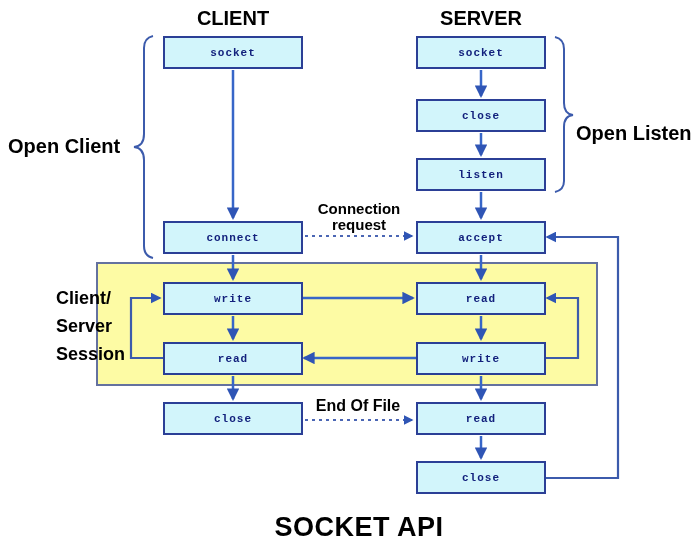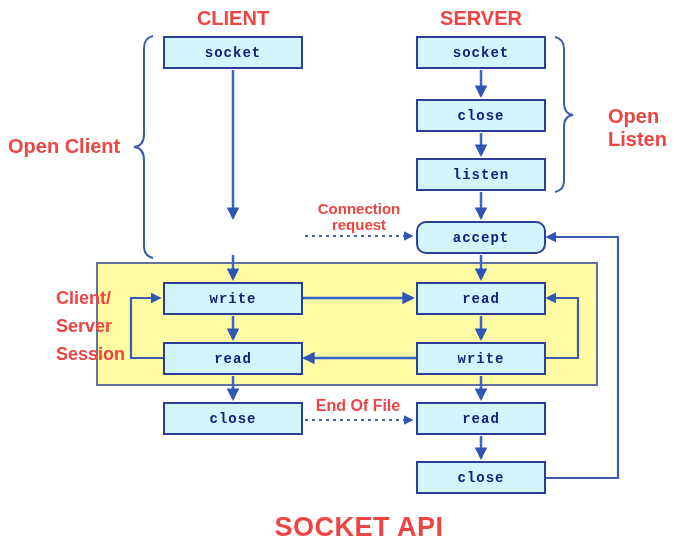--- a/index.html
+++ b/index.html
@@ -10,26 +10,26 @@
   .session-bg{
     position:absolute;left:96px;top:262px;width:498px;height:120px;
     background:#FDFBA4;border:2px solid #64719F;z-index:1;
   }
   svg.wires{position:absolute;left:0;top:0;z-index:2;}
   .box{
     position:absolute;z-index:3;height:29px;
     background:#D2F5FB;border:2px solid #2B3F96;
     display:flex;align-items:center;justify-content:center;
     font-family:"Liberation Mono","DejaVu Sans Mono",monospace;
-    font-weight:bold;font-size:14px;letter-spacing:1px;color:#13217D;
+    font-weight:bold;font-size:11px;letter-spacing:1px;color:#13217D;
   }
   .cbox{left:163px;width:136px;}
   .sbox{left:416px;width:126px;}
   .lbl{
-    position:absolute;z-index:4;color:#ef4444;font-weight:bold;
+    position:absolute;z-index:4;color:#000000;font-weight:bold;
   }
   .hdr{font-size:20px;text-align:center;}
   .sm{font-size:15px;line-height:16px;text-align:center;}
   .title{font-size:27px;text-align:center;letter-spacing:0.5px;}
 </style>
 </head>
 <body>
 
 <div class="stage">
 
@@ -68,35 +68,36 @@
     <line x1="305" y1="420" x2="412" y2="420" stroke="#4B66B4" stroke-width="2" stroke-dasharray="3,4" marker-end="url(#ah)"></line>
 
     <path d="M 153,36 Q 144,38 144,48 L 144,134 Q 144,146 134,147 Q 144,148 144,160 L 144,246 Q 144,256 153,258" fill="none" stroke="#3C5BAC" stroke-width="2"></path>
     <path d="M 555,37 Q 564,39 564,49 L 564,103 Q 564,114 573,115 Q 564,116 564,127 L 564,181 Q 564,190 555,192" fill="none" stroke="#3C5BAC" stroke-width="2"></path>
   </svg>
 
   <div class="lbl hdr" style="left:163px;top:7px;width:140px;">CLIENT</div>
   <div class="lbl hdr" style="left:416px;top:7px;width:130px;">SERVER</div>
 
   <div class="box cbox" style="top:36px;">socket</div>
+  <div class="box cbox" style="top:221px;">connect</div>
   <div class="box cbox" style="top:282px;">write</div>
   <div class="box cbox" style="top:342px;">read</div>
   <div class="box cbox" style="top:402px;">close</div>
 
   <div class="box sbox" style="top:36px;">socket</div>
   <div class="box sbox" style="top:99px;">close</div>
   <div class="box sbox" style="top:158px;text-align:right;">listen</div>
-  <div class="box sbox" style="top:221px;border-radius:10px;">accept</div>
+  <div class="box sbox" style="top:221px;">accept</div>
   <div class="box sbox" style="top:282px;">read</div>
   <div class="box sbox" style="top:342px;">write</div>
   <div class="box sbox" style="top:402px;">read</div>
   <div class="box sbox" style="top:461px;">close</div>
 
   <div class="lbl" style="left:8px;top:135px;width:120px;text-align:left;font-size:20px;">Open Client</div>
-  <div class="lbl" style="left:576px;top:105px;font-size:20px;margin-left:32px;">Open Listen</div>
+  <div class="lbl" style="left:576px;top:122px;font-size:20px;">Open Listen</div>
 
   <div class="lbl" style="left:20px;top:284px;font-size:18px;line-height:28px;margin-left:36px;">
     <div>Client/</div>
     <div>Server</div>
     <div>Session</div>
   </div>
 
   <div class="lbl sm" style="left:300px;top:201px;width:118px;">
     <div>Connection</div>
     <div>request</div>

